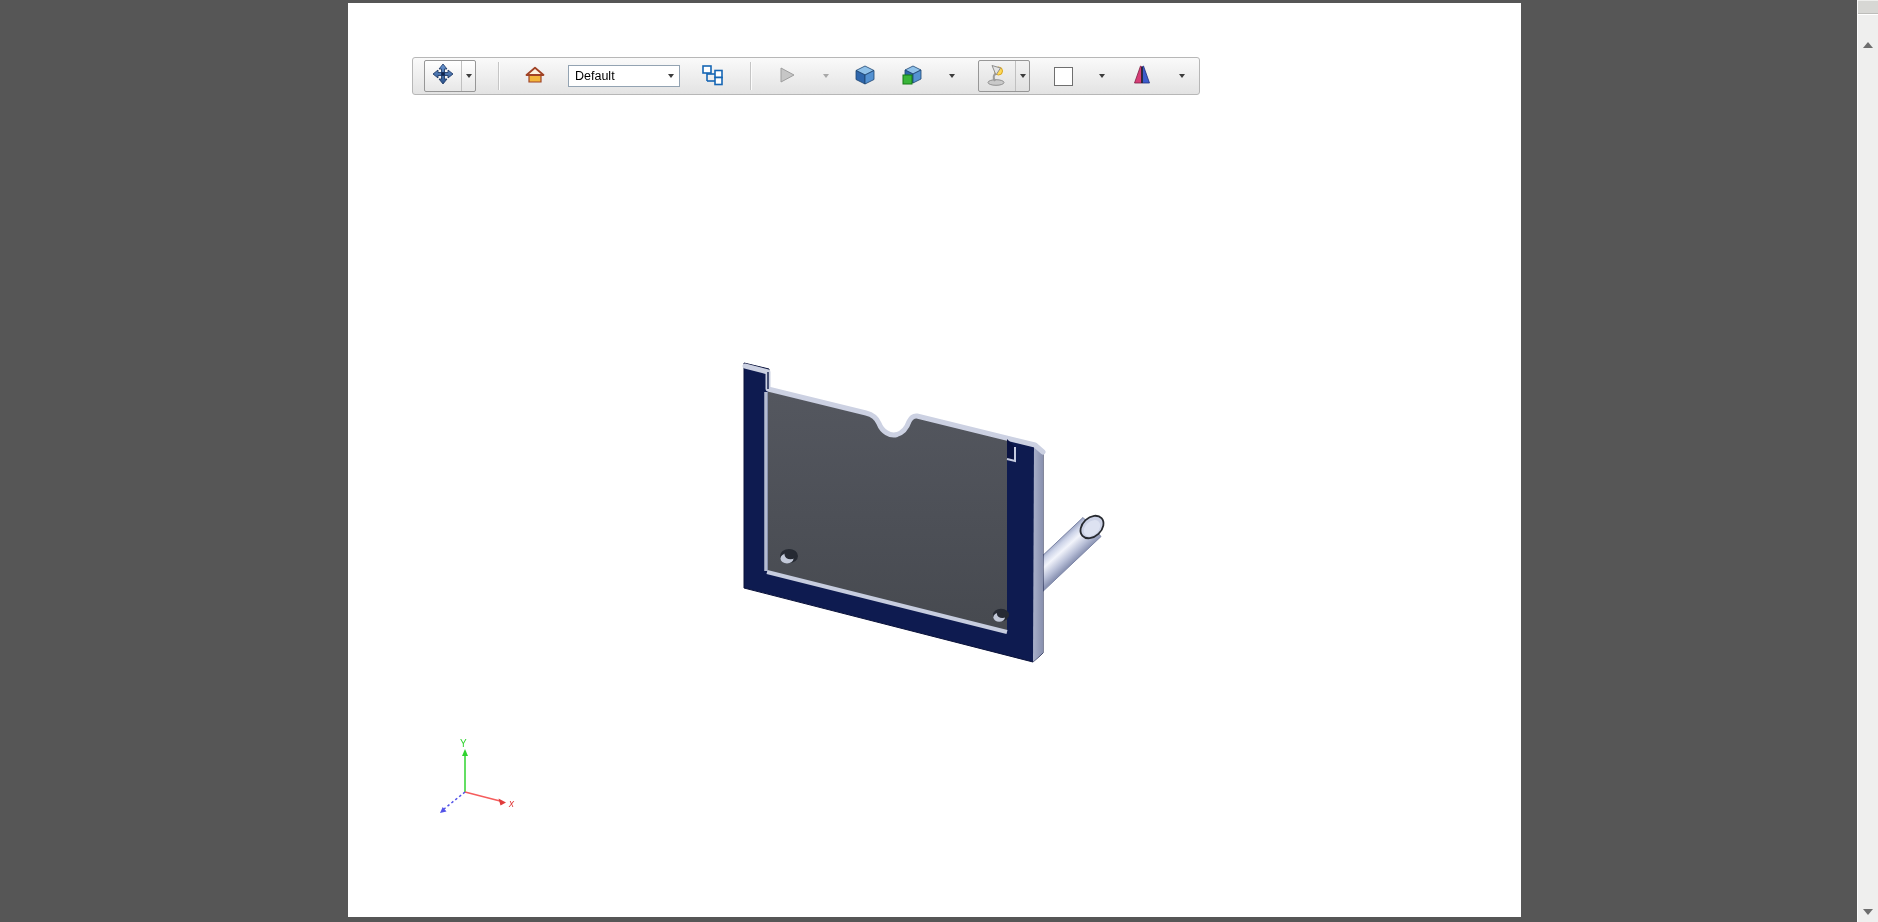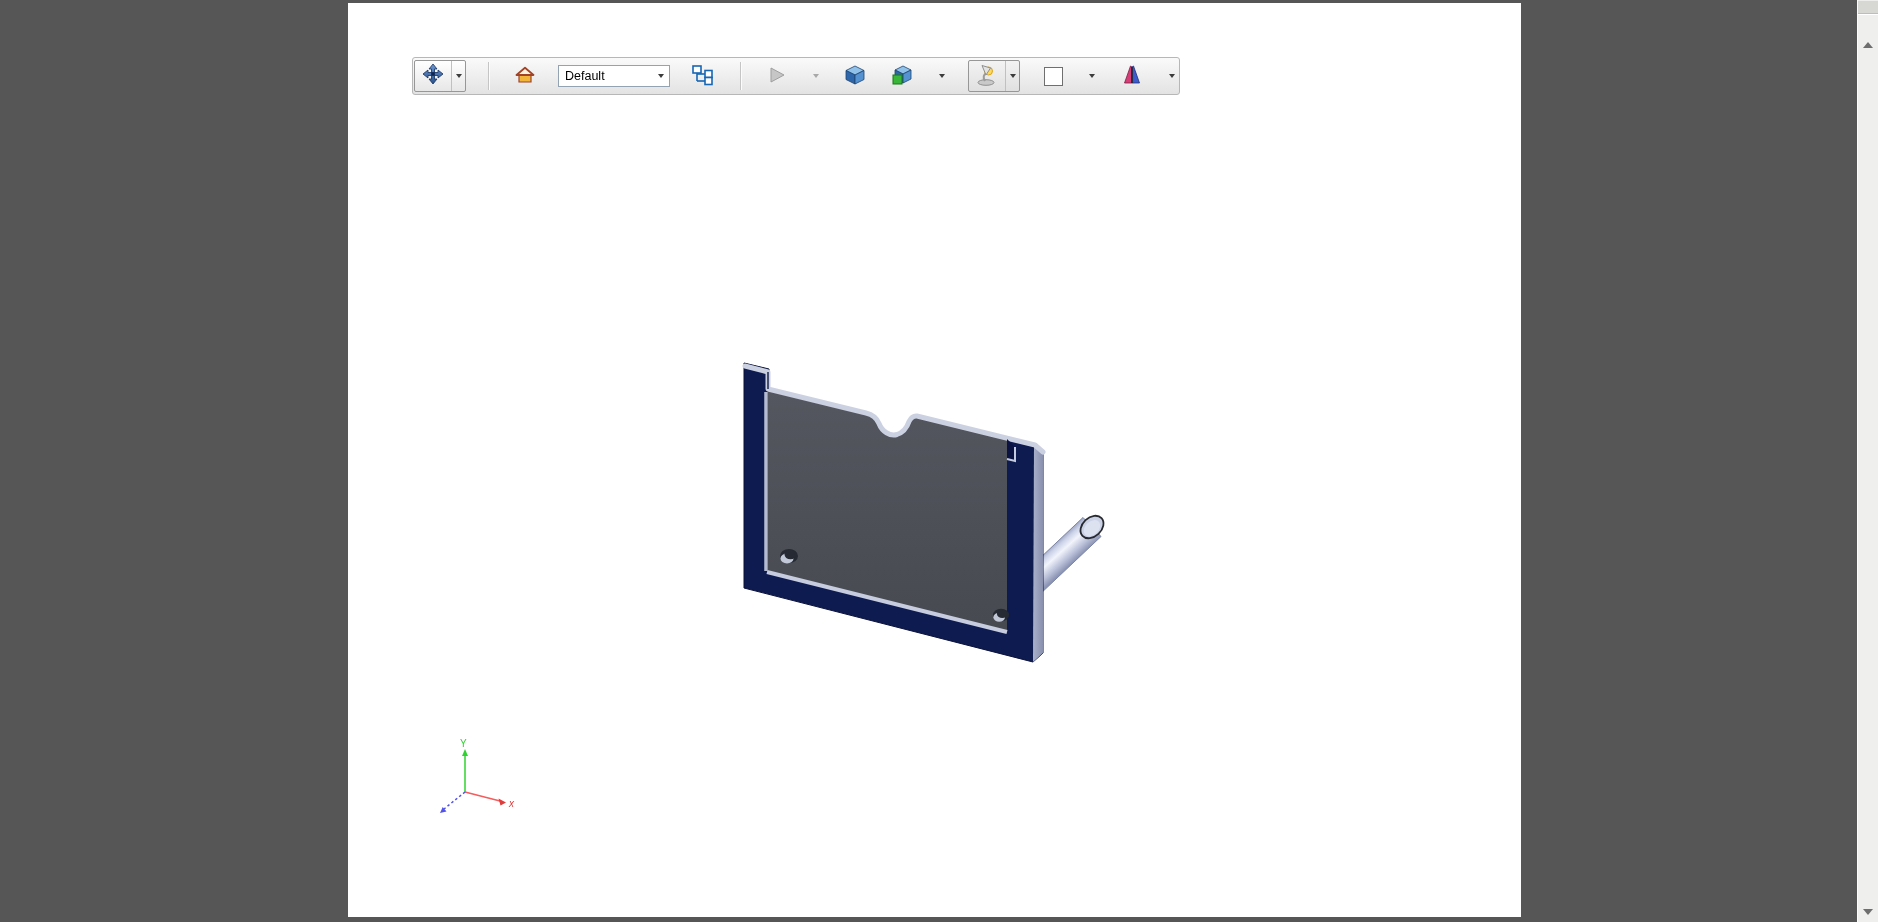--- a/index.html
+++ b/index.html
@@ -3,21 +3,21 @@
 <meta charset="utf-8">
 <style>
   html,body{margin:0;padding:0;}
   body{font-family:"Liberation Sans",sans-serif;}
   .stage{position:relative;width:1878px;height:922px;background:#565656;overflow:hidden;}
   .canvas{position:absolute;left:348px;top:3px;width:1173px;height:914px;background:#ffffff;}
   .viewport-svg{position:absolute;left:0;top:0;z-index:1;}
 
   
   .toolbar{position:absolute;left:64px;top:54px;height:38px;z-index:2;display:flex;align-items:center;
-    padding:0 1px;gap:20px;background:linear-gradient(180deg,#fafafa,#e3e3e3);
+    padding:0 11px;gap:20px;background:linear-gradient(180deg,#fafafa,#e3e3e3);
     border:1px solid #b7b7b7;border-radius:3px;box-sizing:border-box;}
   .tb-btn{display:flex;align-items:center;justify-content:center;height:30px;min-width:26px;background:transparent;border:none;padding:0 2px;}
   .btn-group{display:flex;align-items:stretch;height:32px;border:1px solid #979797;border-radius:2px;
     background:linear-gradient(180deg,#ffffff,#e7e7e7);box-sizing:border-box;}
   .btn-group .main{width:36px;display:flex;align-items:center;justify-content:center;}
   .btn-group .dd{width:13px;display:flex;align-items:center;justify-content:center;border-left:1px solid #c0c0c0;}
   .toggle-group{background:linear-gradient(180deg,#f3f3f3,#e0e0e0);}
   .caret{width:0;height:0;border-left:3.5px solid transparent;border-right:3.5px solid transparent;border-top:4px solid #3c3c3c;}
   .caret.dis{border-top-color:#a8a8a8;}
   .dd-plain{display:flex;align-items:center;justify-content:center;width:12px;height:30px;}

